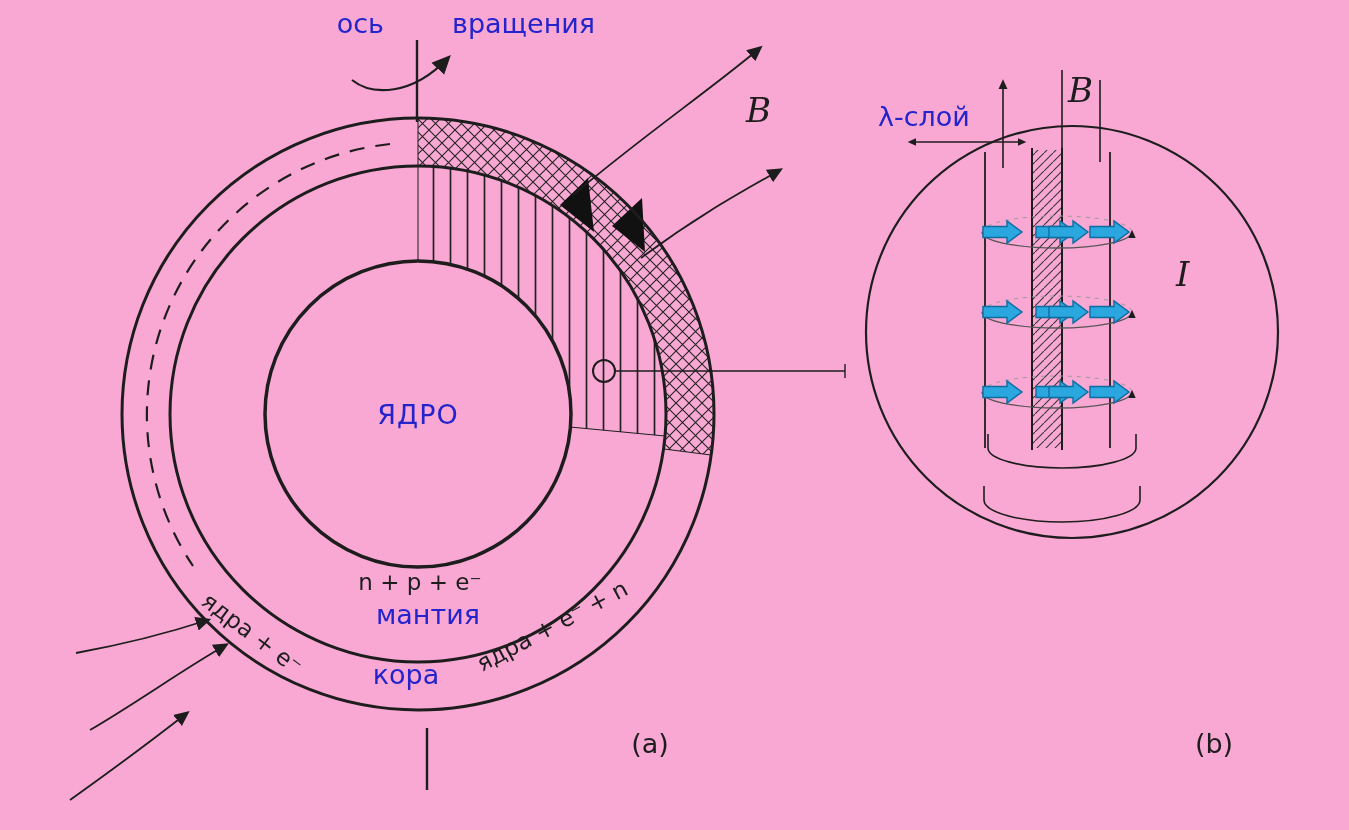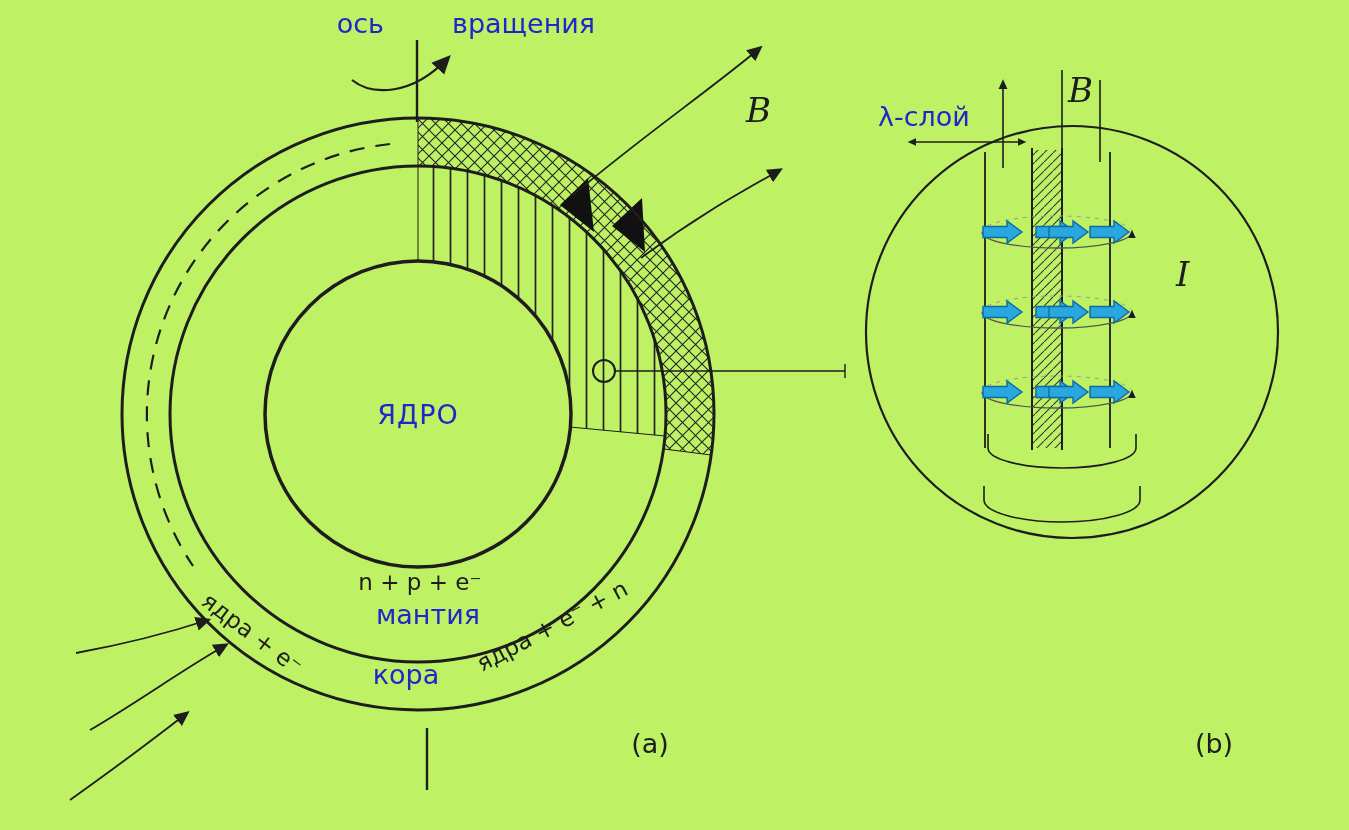--- a/index.html
+++ b/index.html
@@ -1,19 +1,19 @@
 <!DOCTYPE html>
 <html><head>
 <meta charset="utf-8">
 <style>
   html,body{margin:0;padding:0;background:#fff;}
   .canvas{
     position:relative;
     width:1349px;height:830px;
-    background:#bef264;
+    background:#f9a8d4;
     overflow:hidden;
     font-family:"DejaVu Sans","Liberation Sans",sans-serif;
   }
   svg{position:absolute;left:0;top:0;}
   .ink{stroke:#1d1d1d;fill:none;}
   .lbl-blue{fill:#2424cc;font-size:27px;font-family:"DejaVu Sans","Liberation Sans",sans-serif;}
   .lbl-ink{fill:#1d1d1d;font-family:"DejaVu Sans","Liberation Sans",sans-serif;}
   .serif-it{font-family:"DejaVu Serif","Liberation Serif",serif;font-style:italic;font-size:34px;fill:#1d1d1d;}
   .formula{font-size:23px;fill:#1d1d1d;}
   .caption{font-size:27px;fill:#1d1d1d;}

